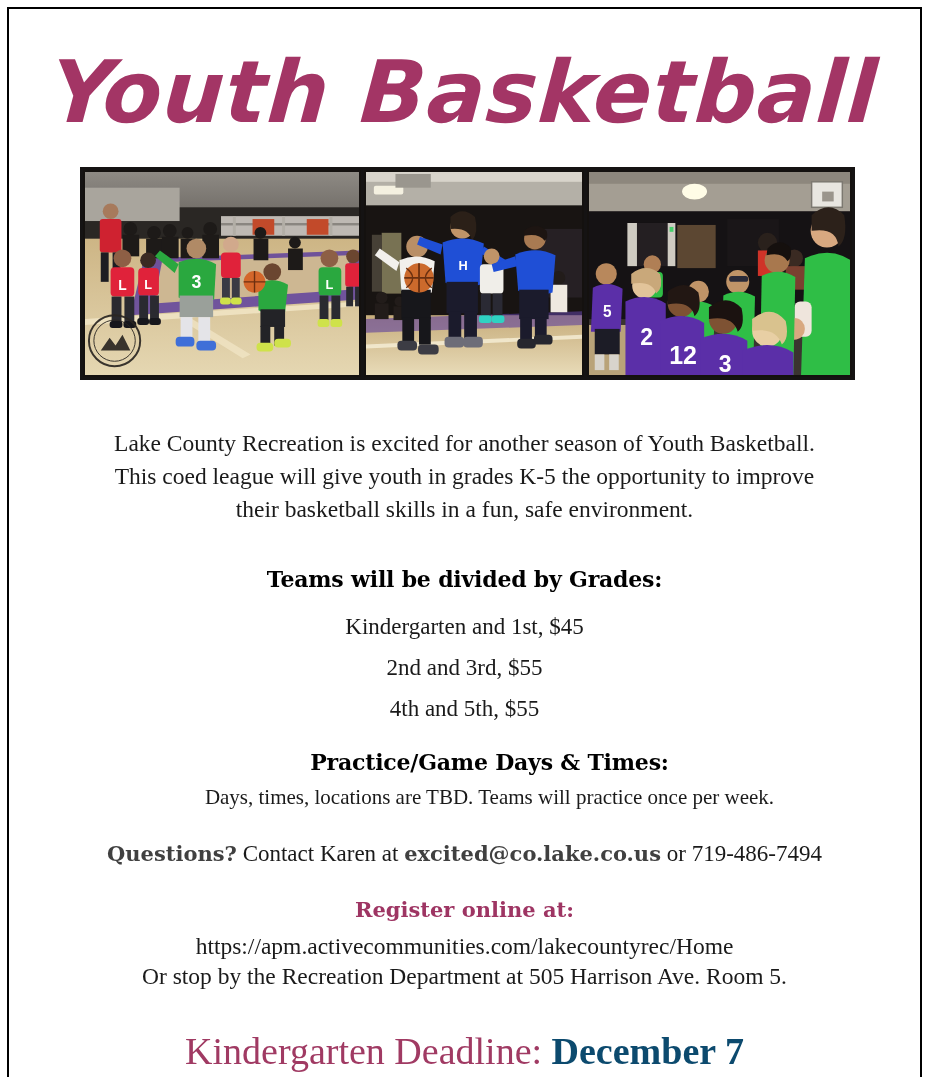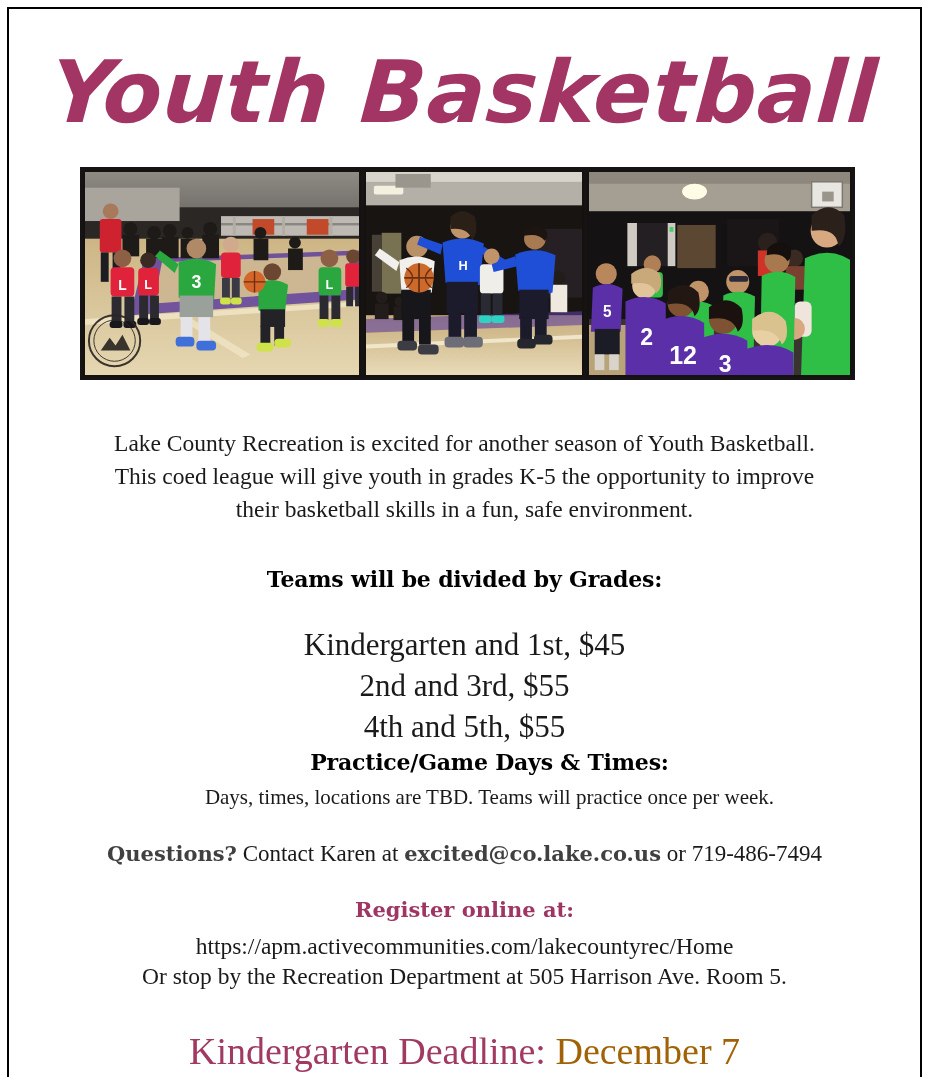--- a/index.html
+++ b/index.html
@@ -97,24 +97,24 @@
   }
 
   .grades {
     position: absolute;
     left: 0;
     top: 557px;
     width: 100%;
   }
   .grades .grade-line {
     text-align: center;
-    font-size: 31px;
+    font-size: 23px;
     line-height: 41px;
   }
-  .grades .section-head { margin-bottom: 32px; }
+  .grades .section-head { margin-bottom: 14px; }
 
   .practice {
     position: absolute;
     left: 0;
     top: 740px;
     width: 100%;
     padding-left: 25px;
   }
   .practice .section-head { margin-bottom: 7px; }
   .practice .practice-line {
@@ -164,21 +164,21 @@
     position: absolute;
     left: 0;
     top: 1018px;
     width: 100%;
     text-align: center;
     font-size: 38px;
     line-height: 48px;
     white-space: nowrap;
   }
   .deadline .deadline-label { color: #a03a63; }
-  .deadline .deadline-date { color: #a16207; font-weight: 400; }
+  .deadline .deadline-date { color: #0c4a6e; font-weight: 700; }
 </style>
 </head>
 <body>
 
 <div class="page">
  <div class="page-inner">
 
   <div class="title">Youth Basketball</div>
 
   <div class="photo-strip">

